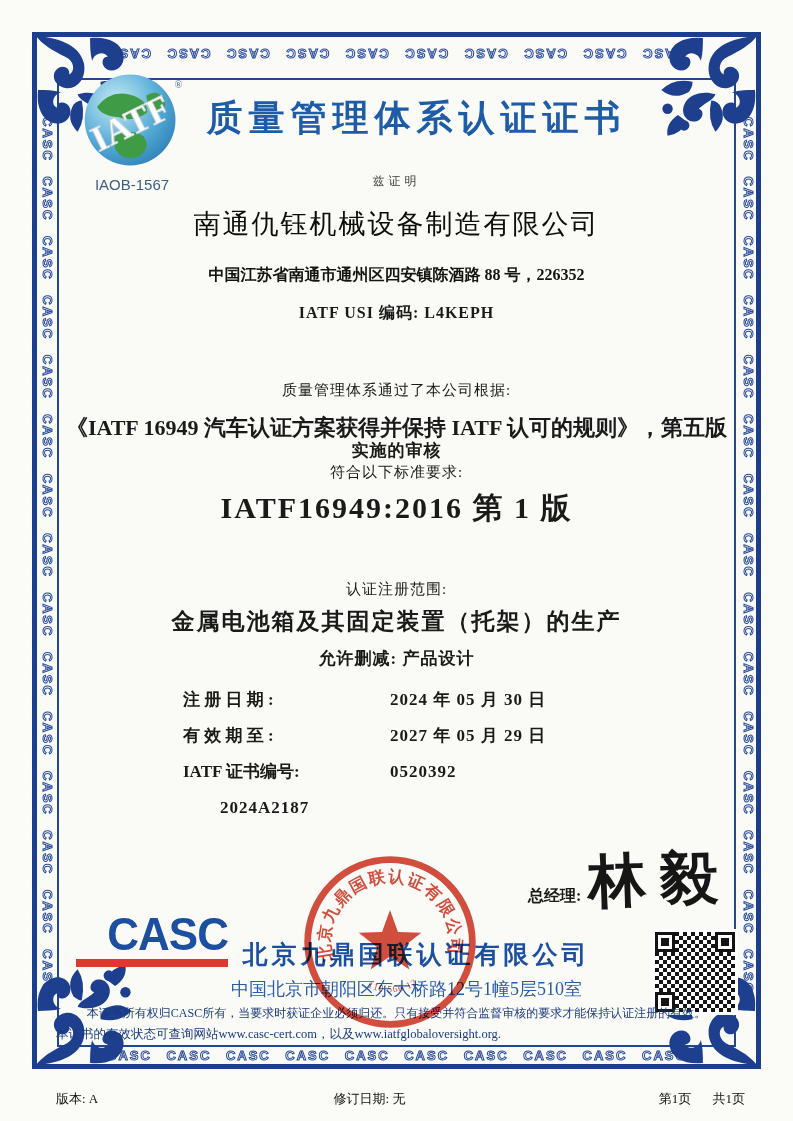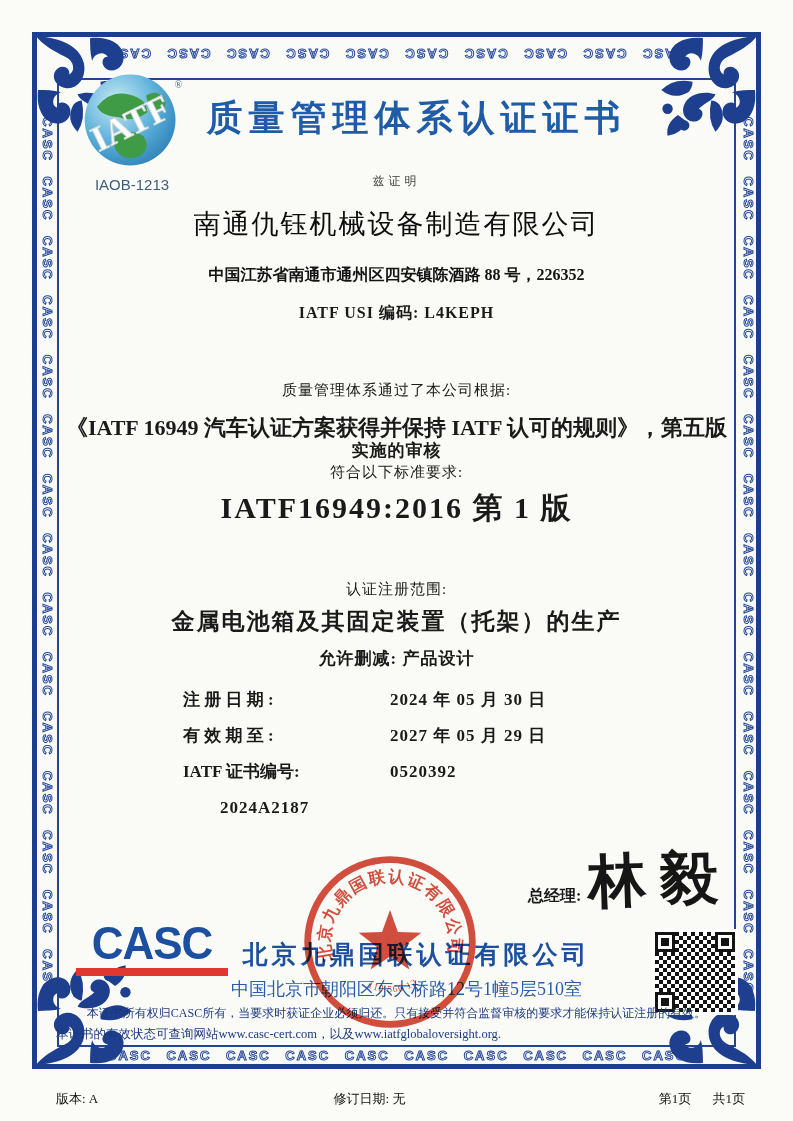--- a/index.html
+++ b/index.html
@@ -70,21 +70,21 @@
   .details{left:183px;top:689px;width:460px;}
   .detail-row{display:flex;align-items:baseline;line-height:22px;margin-bottom:14px;
     font-size:17px;font-weight:bold;}
   .detail-label{width:170px;}
   .detail-value{margin-left:37px;letter-spacing:1px;}
 
   
   .sig-label{left:528px;top:886px;font-size:16px;font-weight:bold;}
   .signature{left:588px;top:841px;font-size:58px;font-weight:bold;letter-spacing:14px;
     transform:rotate(-2deg);color:#161616;white-space:nowrap;}
-  .casc-logo{left:76px;top:912px;width:152px;text-align:center;margin-top:9px;}
+  .casc-logo{left:76px;top:912px;width:152px;text-align:right;}
   .casc-word{font-family:"Liberation Sans", sans-serif;font-weight:900;font-size:44px;
     color:#1d4fa0;letter-spacing:-1px;line-height:44px;transform:scaleY(1.06);}
   .casc-bar{height:8px;background:#e0372e;margin-top:3px;}
   .issuer-name{top:938px;left:80px;right:40px;text-align:center;font-size:25px;font-weight:bold;
     color:#1d4fa0;letter-spacing:4px;white-space:nowrap;}
   .issuer-address{top:977px;left:60px;right:40px;text-align:center;font-size:18px;color:#2a5cab;}
   .seal{left:298px;top:850px;width:184px;height:184px;opacity:.9;mix-blend-mode:multiply;z-index:5;}
 
   
   .qr{left:652px;top:929px;width:86px;height:86px;background:#fff;padding:3px;box-sizing:border-box;}
@@ -162,21 +162,21 @@
           <stop offset="100%" stop-color="#2b7fb5"></stop>
         </radialGradient>
       </defs>
       <circle cx="53" cy="52" r="48" fill="url(#gglobe)"></circle>
       <path d="M18,38 q14,-18 34,-13 q20,5 19,19 q-14,11 -30,5 q-18,-1 -23,-11 Z" fill="#3f9b45"></path>
       <path d="M38,68 q17,-7 29,1 q9,13 -5,22 q-16,5 -24,-7 q-4,-10 0,-16 Z" fill="#3f9b45"></path>
       <path d="M70,26 q11,-7 19,3 q4,10 -6,14 q-11,-2 -13,-17 Z" fill="#3f9b45"></path>
       <text x="52" y="68" text-anchor="middle" transform="rotate(-26 53 52)" font-family="Liberation Sans, sans-serif" font-size="38" font-weight="bold" fill="#ffffff" stroke="#cfd6da" stroke-width="1">IATF</text>
       <text x="100" y="18" font-size="11" fill="#4a6b8a">®</text>
     </svg>
-    <div class="iaob-code">IAOB-1213</div>
+    <div class="iaob-code">IAOB-1567</div>
   </div>
 
   <div class="abs cert-title">质量管理体系认证证书</div>
   <div class="abs ctr certify-line">兹证明</div>
 
   <div class="abs ctr company-name">南通仇钰机械设备制造有限公司</div>
   <div class="abs ctr company-address">中国江苏省南通市通州区四安镇陈酒路 88 号，226352</div>
   <div class="abs ctr usi-line">IATF USI 编码: L4KEPH</div>
 
   <div class="abs ctr audit-intro">质量管理体系通过了本公司根据:</div>

